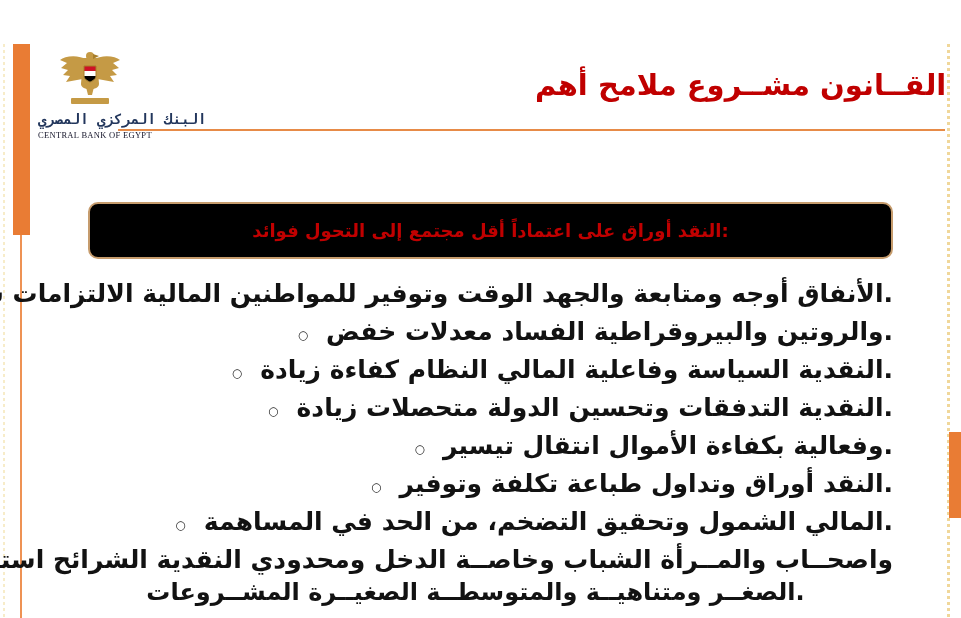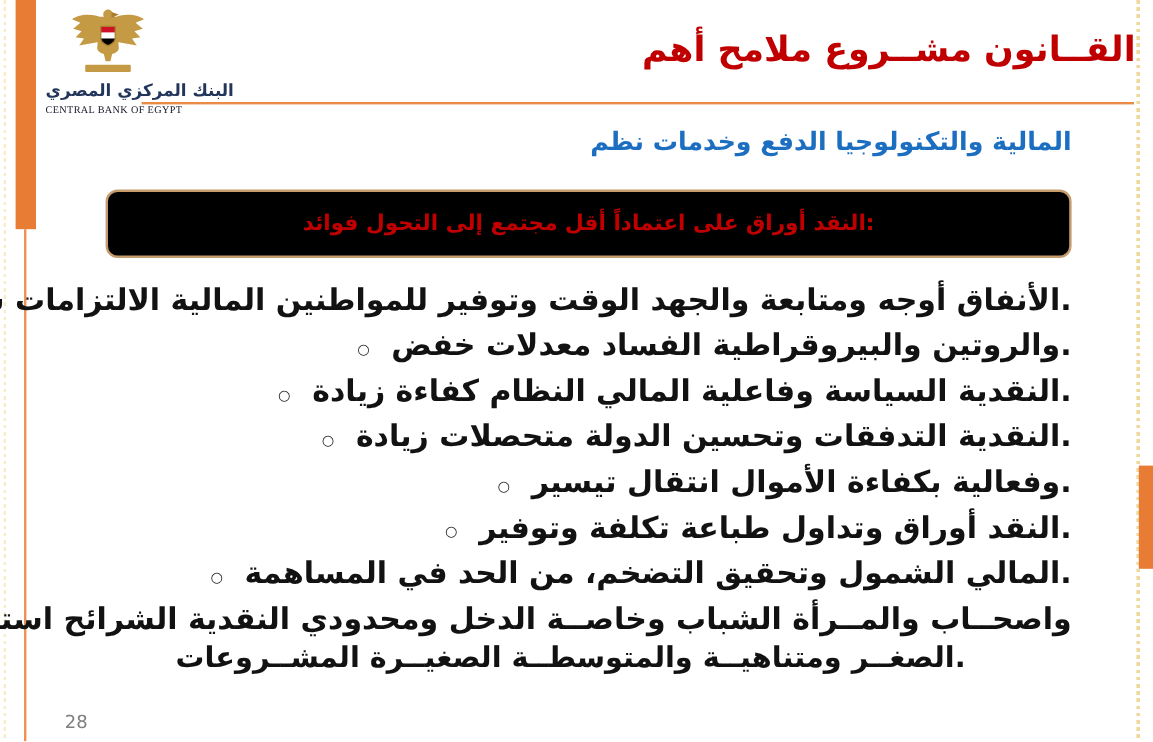--- a/index.html
+++ b/index.html
@@ -1,32 +1,32 @@
 <!DOCTYPE html>
 <html><head>
 <meta charset="utf-8">
 <style>
   html,body{margin:0;padding:0;background:#fff;}
   #slide{position:relative;width:961px;height:618px;background:#ffffff;overflow:hidden;
          font-family:"DejaVu Sans",sans-serif;}
-  .abs{position:absolute;}
+  .abs{position:absolute;margin-top:44px;}
 
   
   .left-bar{left:13px;top:0;width:17px;height:191px;background:#E97C34;}
   .left-line{left:20px;top:191px;width:2px;height:427px;background:#EE9254;}
   .right-block{left:949px;top:388px;width:12px;height:86px;background:#E97C34;}
   .dot-right{left:947px;top:0;width:3px;height:618px;
      background-image:repeating-linear-gradient(to bottom,#F0D79A 0 3px,transparent 3px 6px);}
   .dot-left{left:3px;top:0;width:2px;height:618px;
      background-image:repeating-linear-gradient(to bottom,#F7ECC9 0 3px,transparent 3px 6px);}
   .divider{left:118px;top:85px;width:827px;height:2px;background:#E78B47;}
 
   
   .logo{left:38px;top:6px;width:104px;text-align:center;}
-  .logo-ar{font-size:14px;font-weight:bold;color:#22365C;line-height:17px;white-space:nowrap;}
+  .logo-ar{font-size:14px;font-weight:bold;color:#22365C;line-height:17px;white-space:nowrap;font-family:Liberation Mono, monospace;}
   .logo-en{font-family:"Liberation Serif","DejaVu Serif",serif;font-size:8.5px;letter-spacing:0.3px;
            color:#15152A;margin-top:1px;white-space:nowrap;}
 
   
   .title{left:535px;top:24px;width:375px;text-align:center;font-size:29px;font-weight:bold;
          color:#C00000;white-space:nowrap;}
   .subtitle{left:400px;top:106px;width:493px;text-align:right;font-size:21px;font-weight:bold;
          color:#1C6FC0;white-space:nowrap;}
 
   
@@ -67,21 +67,20 @@
       <path d="M27 26 c0 4 6 6 6 6 c0 0 6 -2 6 -6 Z" fill="#000000"></path>
       <path d="M27 16 h12 v10 c0 4 -6 6 -6 6 c0 0 -6 -2 -6 -6 Z" fill="none" stroke="#A87E2A" stroke-width="1"></path>
       <path d="M29 37 L37 37 L35 45 L31 45 Z" fill="#C59A45"></path>
       <rect x="14" y="48" width="38" height="6" rx="1" fill="#C59A45"></rect>
     </svg>
     <div class="logo-ar">البنك المركزي المصري</div>
     <div class="logo-en">CENTRAL BANK OF EGYPT</div>
   </div>
 
   <div class="abs title">القــانون مشــروع ملامح أهم</div>
-  <div class="abs subtitle">المالية والتكنولوجيا الدفع وخدمات نظم</div>
 
   <div class="abs hbox">
     <span class="hbox-text">النقد أوراق على اعتماداً أقل مجتمع إلى التحول فوائد‎:</span>
   </div>
 
   <div class="abs bullets">
     <div class="brow">
       <span class="marker">○</span>
       <span class="btext">الأنفاق أوجه ومتابعة والجهد الوقت وتوفير للمواطنين المالية الالتزامات سداد تيسير‎.</span>
     </div>

